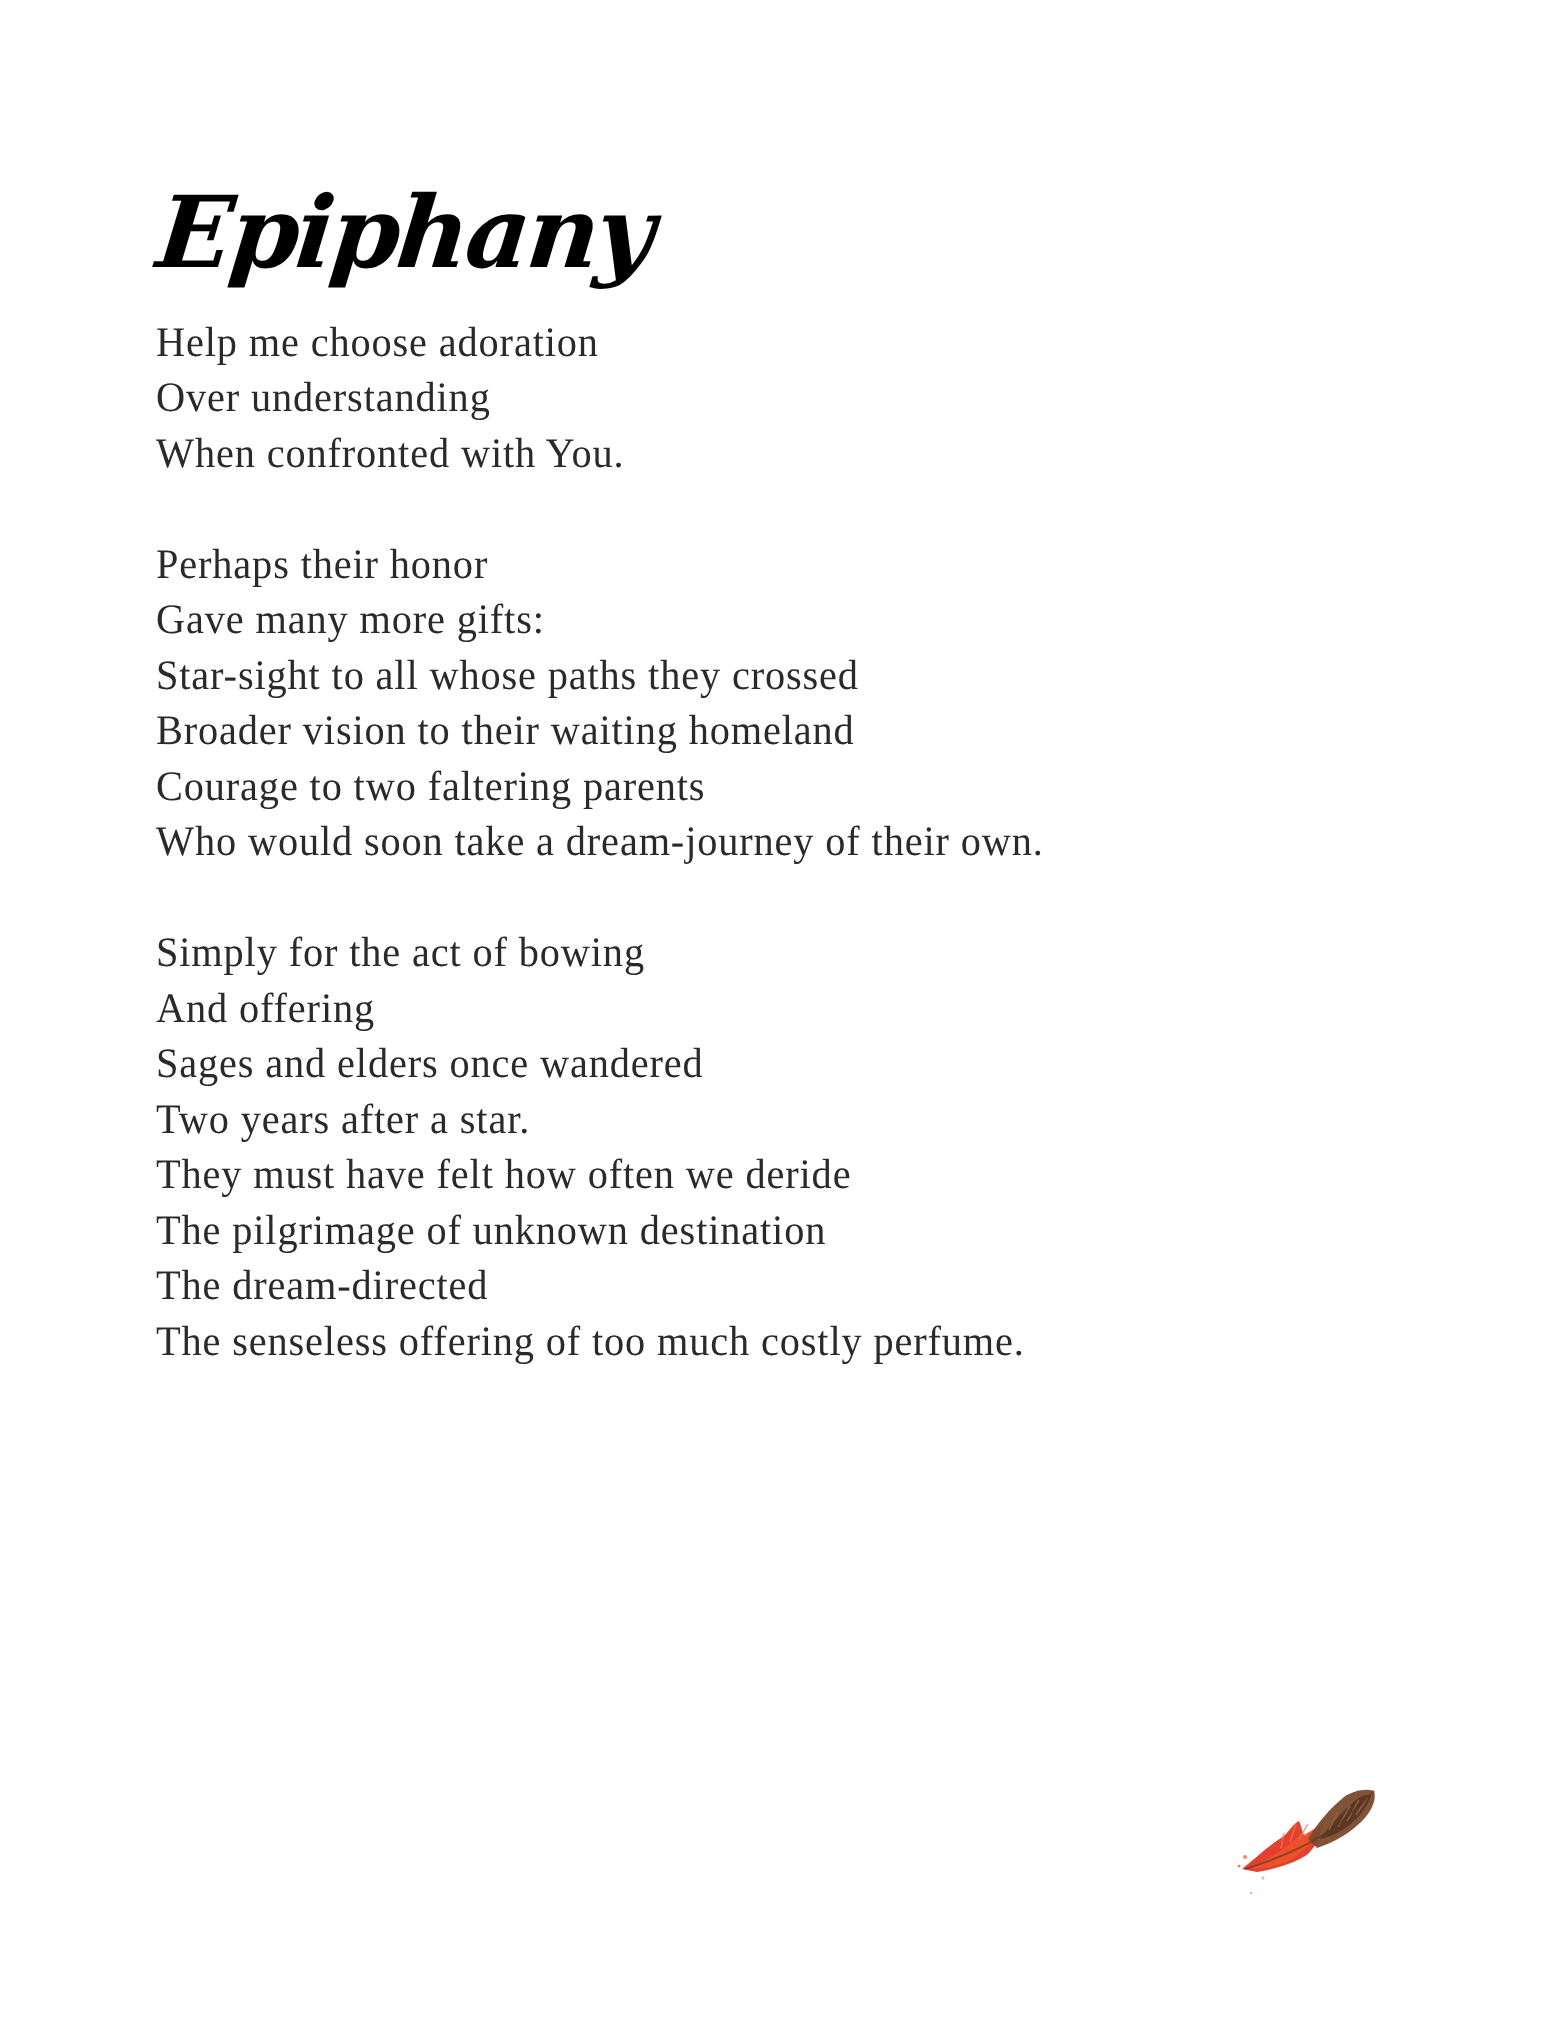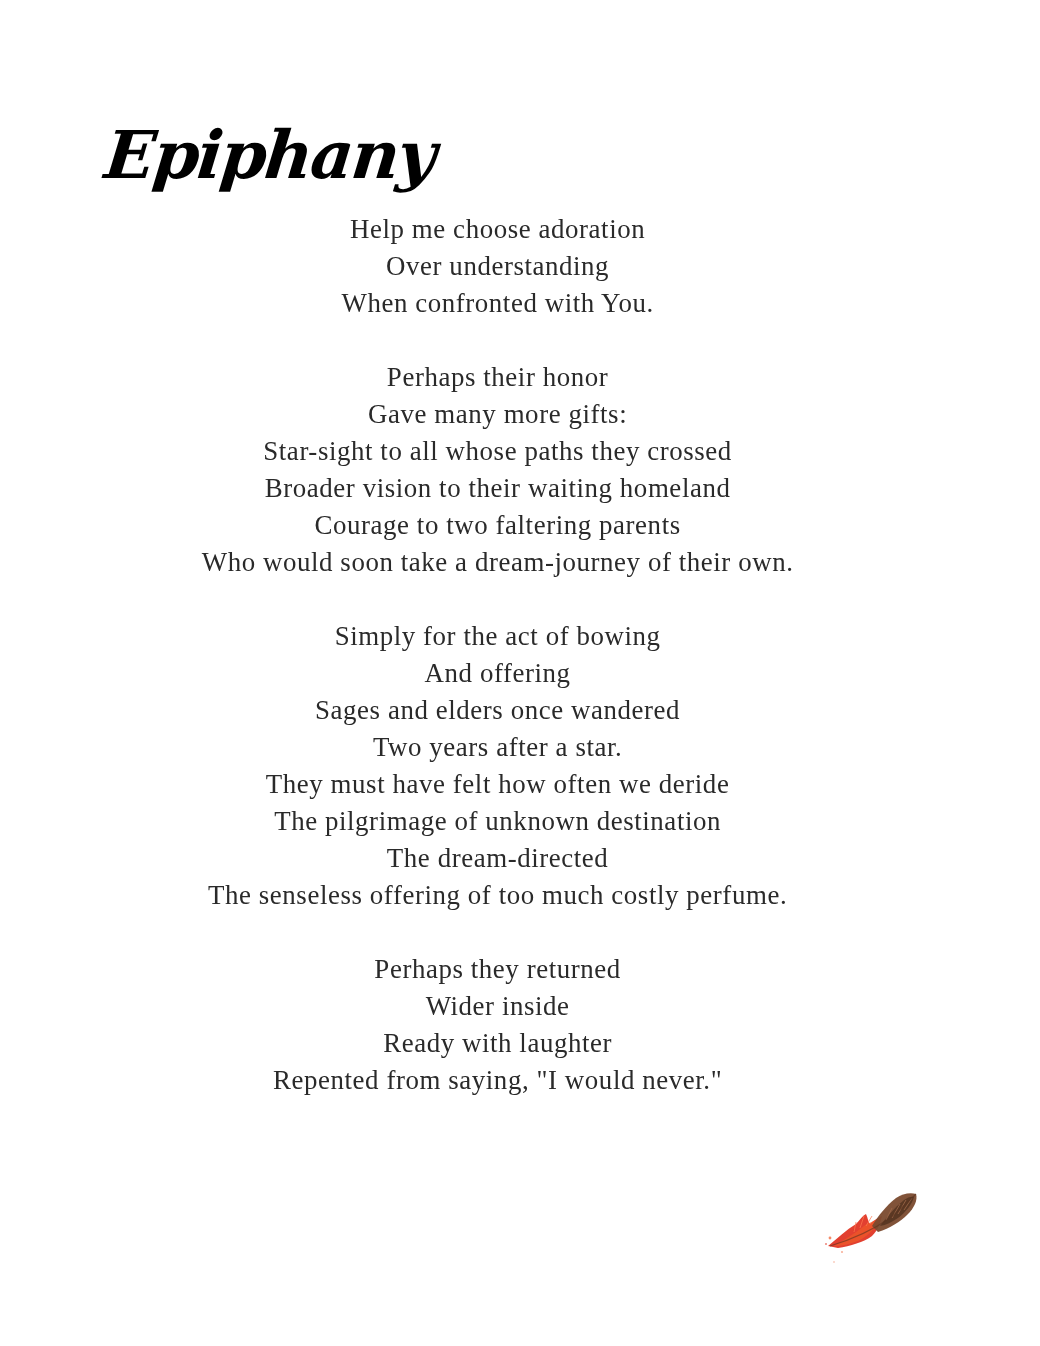--- a/index.html
+++ b/index.html
@@ -35,21 +35,20 @@
       transform-origin: left bottom;
     }
     .poem {
       position: absolute;
       left: 104px;
       top: 210px;
       width: 820px;
     }
     .stanza {
       margin: 0 0 37px 0;
-      text-align: center;
     }
     .line {
       display: block;
       font-family: "Liberation Serif", serif;
       font-size: 28px;
       line-height: 37px;
       height: 37px;
       color: #2a2a2a;
       white-space: nowrap;
       letter-spacing: 0.6px;
@@ -92,26 +91,20 @@
       <span class="line">Simply for the act of bowing</span>
       <span class="line">And offering</span>
       <span class="line">Sages and elders once wandered</span>
       <span class="line">Two years after a star.</span>
       <span class="line">They must have felt how often we deride</span>
       <span class="line">The pilgrimage of unknown destination</span>
       <span class="line">The dream-directed</span>
       <span class="line">The senseless offering of too much costly perfume.</span>
     </div>
 
-    <div class="stanza">
-      <span class="line">Perhaps they returned</span>
-      <span class="line">Wider inside</span>
-      <span class="line">Ready with laughter</span>
-      <span class="line">Repented from saying, "I would never."</span>
-    </div>
 
 
   </div>
 
   <div class="feather">
     <svg width="104" height="80" viewBox="0 0 104 80" xmlns="http://www.w3.org/2000/svg">
 
       <circle cx="10" cy="52" r="1.4" fill="#f05a28" opacity="0.7"></circle>
       <circle cx="6" cy="58" r="1" fill="#e0301e" opacity="0.6"></circle>
       <circle cx="22" cy="66" r="1" fill="#f05a28" opacity="0.5"></circle>

